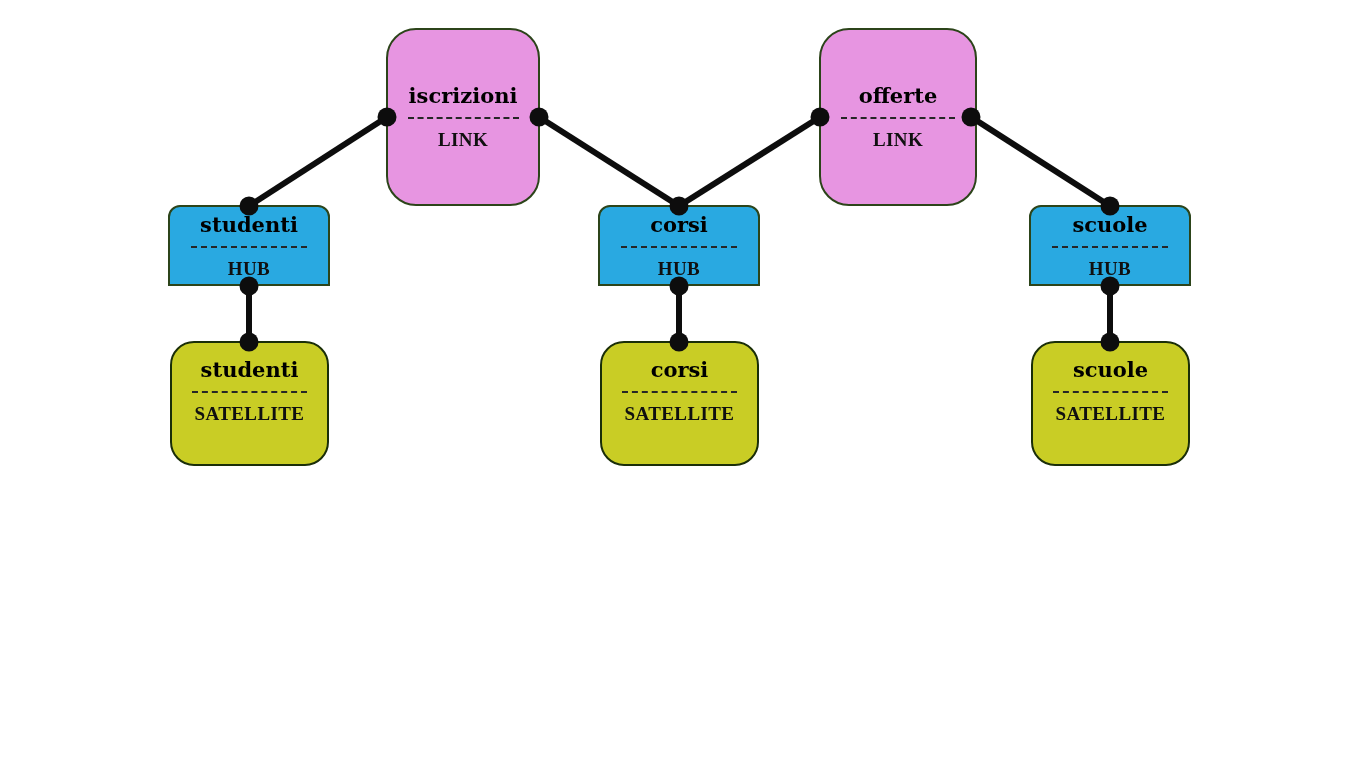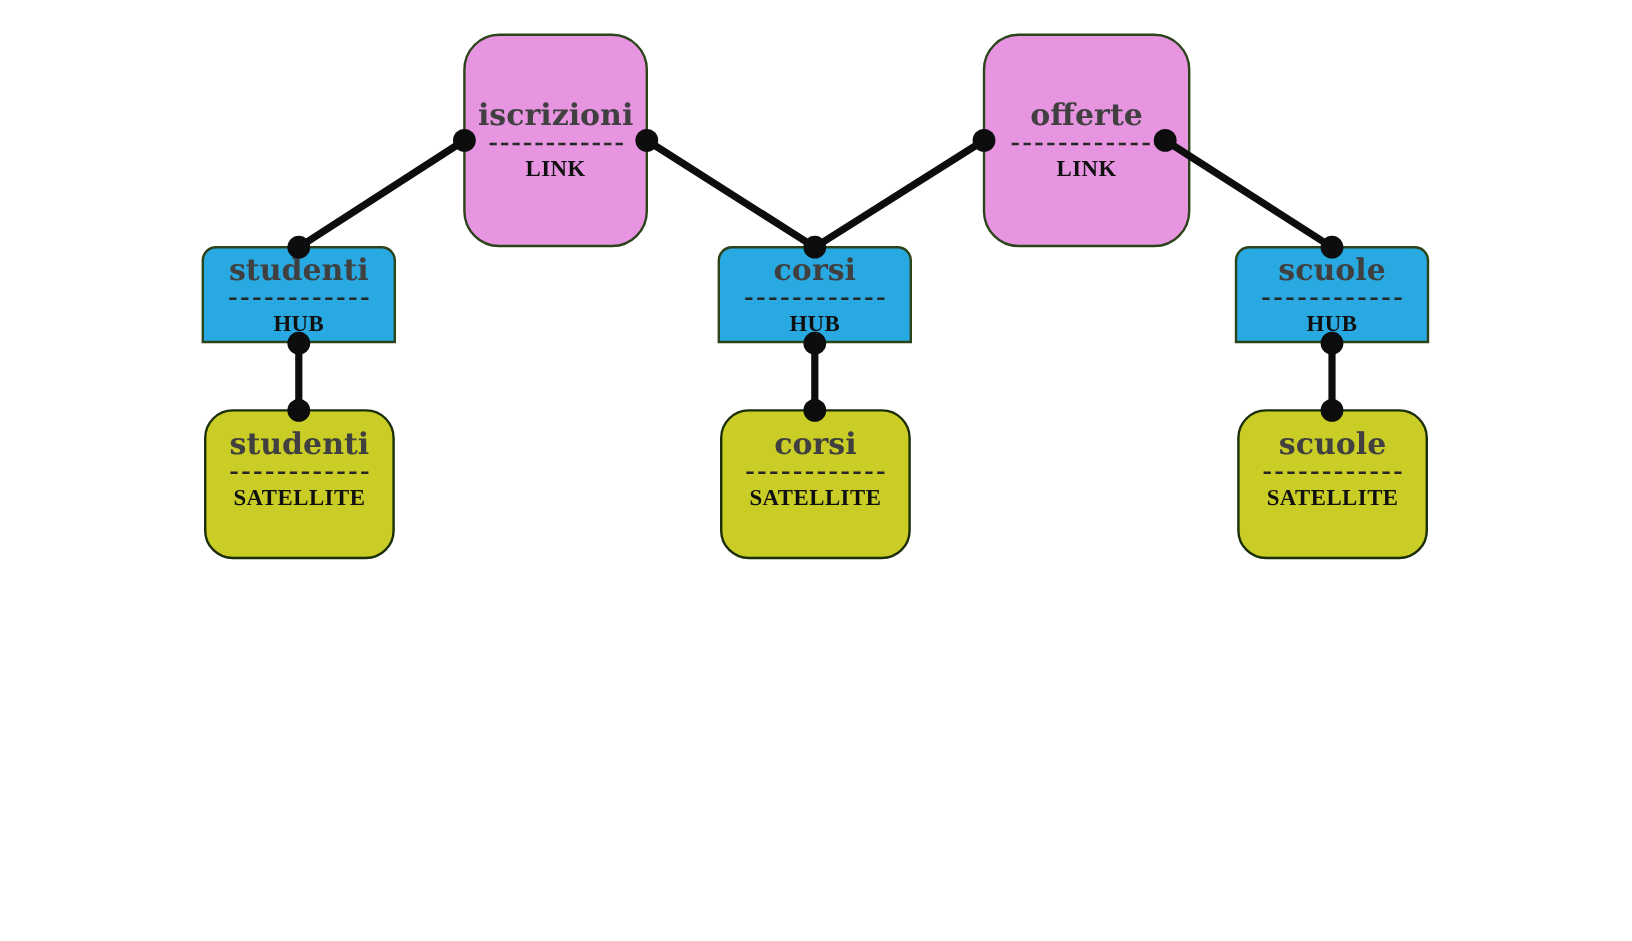--- a/index.html
+++ b/index.html
@@ -20,22 +20,22 @@
     flex-direction: column;
     align-items: center;
     justify-content: center;
     gap: 11px;
     border: 2.5px solid var(--node-border, #2c441a);
   }
 
   .node .title {
     font-family: "DejaVu Serif", serif;
     font-weight: bold;
-    font-size: 25px;
-    color: #404040;
+    font-size: 21px;
+    color: #000000;
     line-height: 1;
   }
 
   .node .divider {
     width: 74%;
     height: 0;
     border-top: 2px dashed #262626;
   }
 
   .node .kind {
@@ -73,21 +73,21 @@
   svg.edges line {
     stroke: var(--edge, #0d0d0d);
     stroke-width: 6;
   }
   svg.edges circle {
     fill: var(--edge, #0d0d0d);
   }
 
   
   #n-link-iscrizioni { left: 386px; top: 28px;  width: 154px; height: 178px; }
-  #n-link-offerte    { left: 819px; top: 28px;  width: 173px; height: 178px; }
+  #n-link-offerte    { left: 819px; top: 28px;  width: 158px; height: 178px; }
   #n-hub-studenti    { left: 168px; top: 205px; width: 162px; height: 81px; }
   #n-hub-corsi       { left: 598px; top: 205px; width: 162px; height: 81px; }
   #n-hub-scuole      { left: 1029px; top: 205px; width: 162px; height: 81px; }
   #n-sat-studenti    { left: 170px; top: 341px; width: 159px; height: 125px; }
   #n-sat-corsi       { left: 600px; top: 341px; width: 159px; height: 125px; }
   #n-sat-scuole      { left: 1031px; top: 341px; width: 159px; height: 125px; }
 </style>
 </head>
 <body>
 

